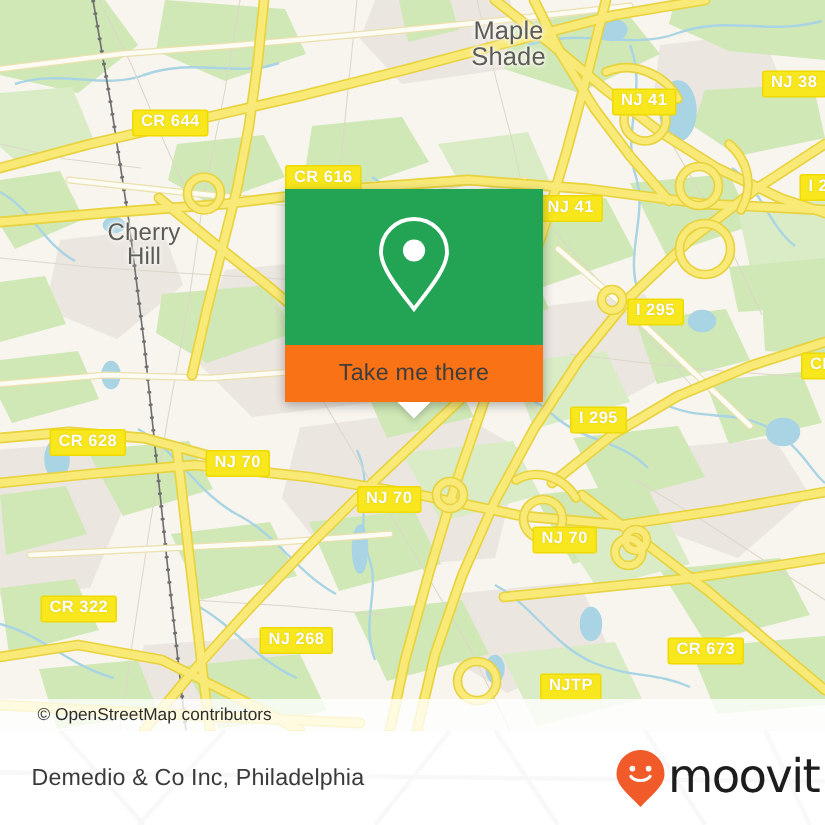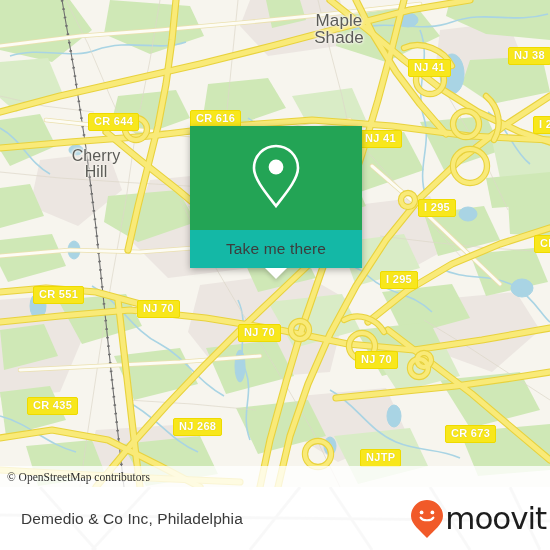--- a/index.html
+++ b/index.html
@@ -84,21 +84,21 @@
   }
   #popup-body {
     background: #23a455;
     height: 104px;
     display: flex;
     align-items: center;
     justify-content: center;
   }
   #popup-footer {
     position: relative;
-    background: #14b8a6;
+    background: #f97316;
     height: 38px;
     display: flex;
     align-items: center;
     justify-content: center;
   }
   #popup-footer-label {
     color: #3d3d3d;
     font-size: 15.5px;
     font-family: "Liberation Sans", sans-serif;
     letter-spacing: .15px;
@@ -123,22 +123,22 @@
     width: 550px;
     height: 21px;
     background: rgba(255,255,255,.78);
     display: flex;
     align-items: center;
     z-index: 50;
   }
   #attribution-text {
     font-size: 11.5px;
     color: #2e2e2e;
-    padding-left: 7px;
-    font-family: Liberation Serif, serif;
+    padding-left: 25px;
+    font-family: Liberation Sans, sans-serif;
   }
 
   
   #bottom-bar {
     position: absolute;
     left: 0;
     top: 487px;
     width: 550px;
     height: 63px;
     background: #ffffff;
@@ -406,34 +406,34 @@
         <path d="M486,96 C500,108 502,126 494,140" fill="none"></path>
         <path d="M344,320 C358,312 376,318 384,332" fill="none"></path>
       </g>
     </svg>
 
     <div class="place-label" style="left:60px; top:148px; width:72px; font-size:16px;">Cherry
 Hill</div>
     <div class="place-label" style="left:299px; top:12px; width:80px; font-size:17px;">Maple
 Shade</div>
 
-    <div class="shield" style="left:88px;  top:73px;margin-top:40px;">CR 644</div>
+    <div class="shield" style="left:88px;  top:73px;">CR 644</div>
     <div class="shield" style="left:408px; top:59px;">NJ 41</div>
     <div class="shield" style="left:508px; top:47px;">NJ 38</div>
     <div class="shield" style="left:190px; top:110px;">CR 616</div>
     <div class="shield" style="left:359px; top:130px;">NJ 41</div>
     <div class="shield" style="left:533px; top:116px;">I 295</div>
     <div class="shield" style="left:418px; top:199px;">I 295</div>
     <div class="shield" style="left:534px; top:235px;">CR</div>
     <div class="shield" style="left:380px; top:271px;">I 295</div>
-    <div class="shield" style="left:33px;  top:286px;">CR 551</div>
+    <div class="shield" style="left:33px;  top:286px;">CR 628</div>
     <div class="shield" style="left:137px; top:300px;">NJ 70</div>
     <div class="shield" style="left:238px; top:324px;">NJ 70</div>
     <div class="shield" style="left:355px; top:351px;">NJ 70</div>
-    <div class="shield" style="left:27px;  top:397px;">CR 435</div>
+    <div class="shield" style="left:27px;  top:397px;">CR 322</div>
     <div class="shield" style="left:173px; top:418px;">NJ 268</div>
     <div class="shield" style="left:445px; top:425px;">CR 673</div>
     <div class="shield" style="left:318px; top:449px;margin-left:42px;">NJTP</div>
 
     <div id="popup">
       <div id="popup-body">
         <span>
           <svg width="52" height="66" viewBox="0 0 52 66" aria-hidden="true">
             <path d="M26 3 C13.8 3 4 12.8 4 25 C4 36 16 50 26 63 C36 50 48 36 48 25 C48 12.8 38.2 3 26 3 Z" fill="none" stroke="#ffffff" stroke-width="2.6"></path>
             <circle cx="26" cy="24" r="7.4" fill="#ffffff"></circle>

